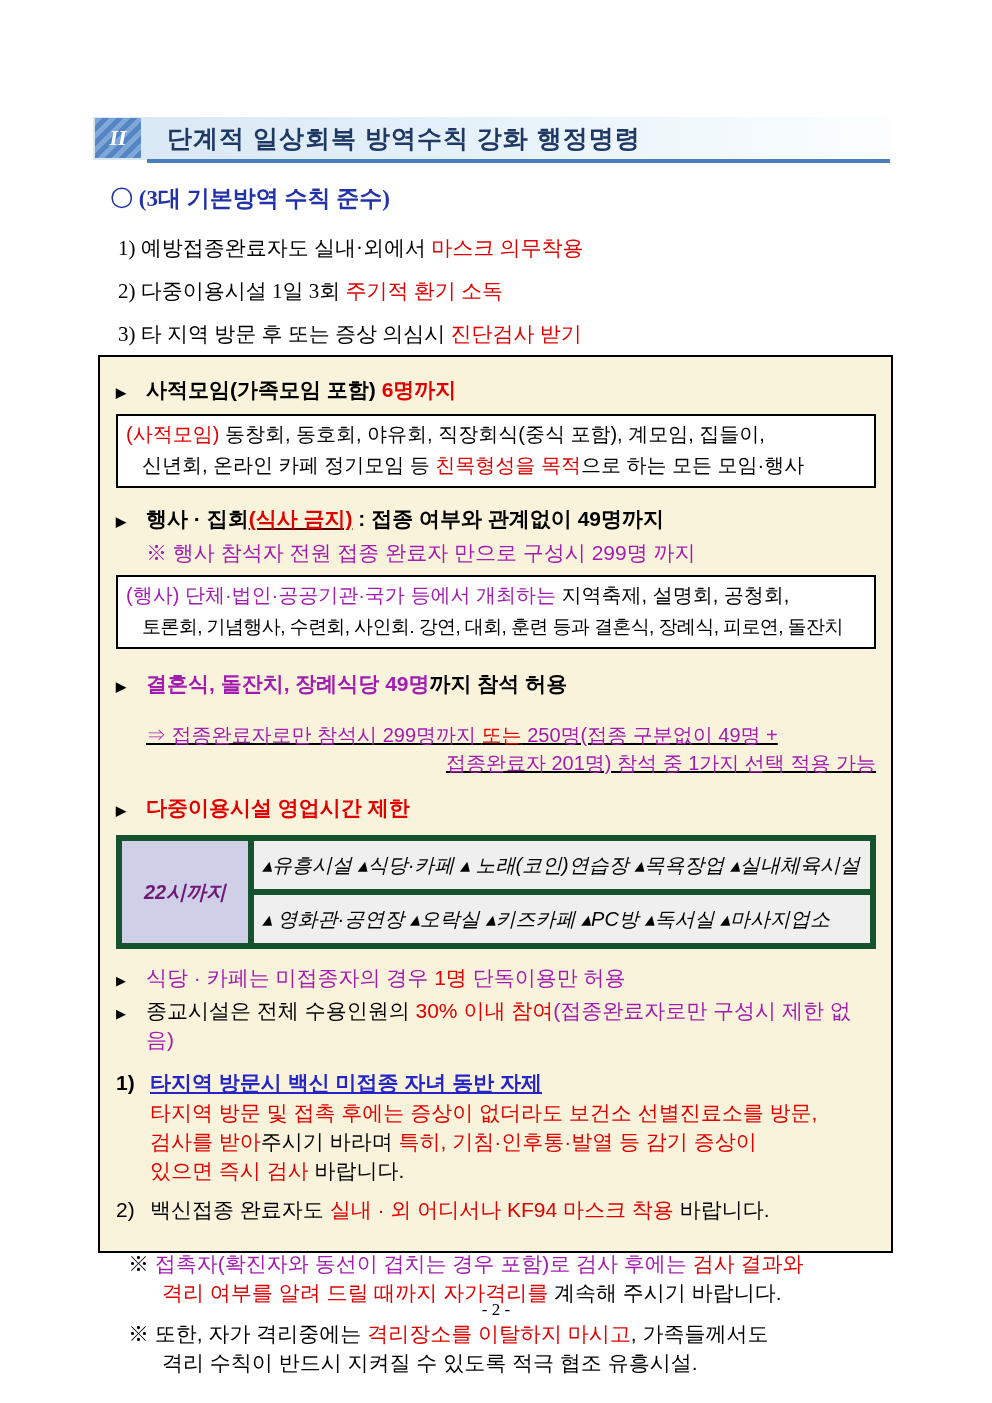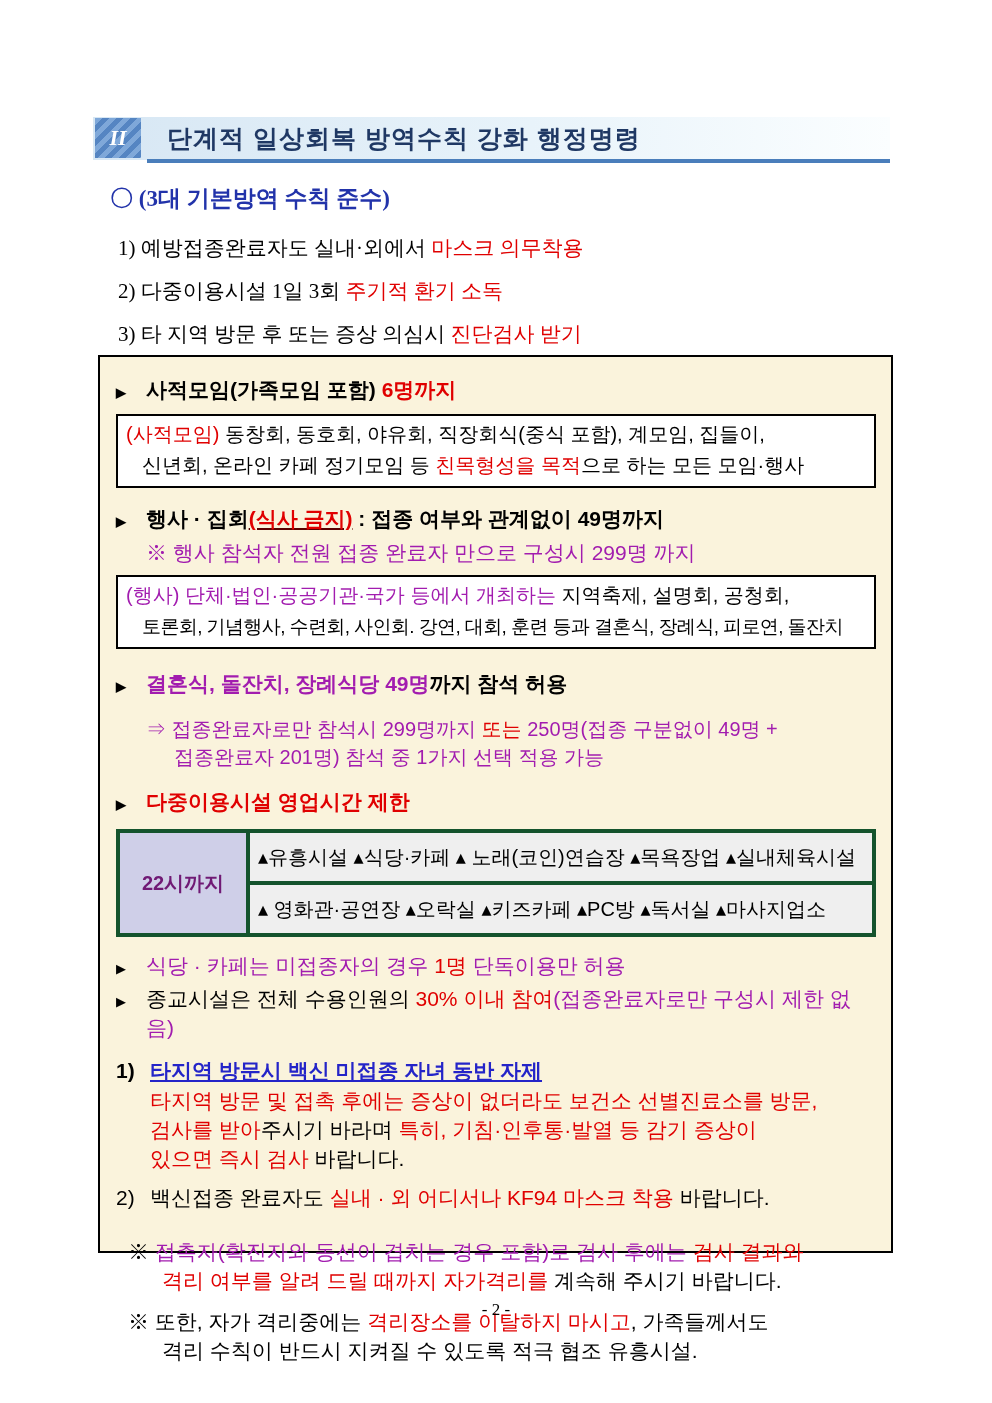--- a/index.html
+++ b/index.html
@@ -25,24 +25,24 @@
   
   .mainbox{position:absolute;left:98px;top:355px;width:795px;height:898px;box-sizing:border-box;
     border:2px solid #000;background:#faf3dc;padding:14px 15px 10px 16px;}
   .bullet{display:flex;font-size:21px;line-height:29px;margin-top:4px;font-weight:600;}
   .bullet .mk{width:30px;font-size:13px;padding-top:3px;flex:0 0 30px;}
   .whitebox{border:2px solid #000;background:#ffffff;margin-top:7px;padding:3px 8px 5px 8px;
     font-size:20px;line-height:31px;}
   .whitebox .indent{padding-left:16px;}
   .condensed{letter-spacing:-0.6px;font-size:19px;}
   .subnote{padding-left:30px;font-size:21px;line-height:30px;margin-top:2px;}
-  .arrow-note{padding-left:30px;font-size:20px;line-height:28px;margin-top:14px;}
-  .arrow-note .cont{padding-left:28px;}
+  .arrow-note{padding-left:30px;font-size:20px;line-height:28px;margin-top:20px;text-decoration:underline;}
+  .arrow-note .cont{padding-left:28px;text-align:right;}
   .timetable{width:100%;border-collapse:collapse;margin-top:10px;}
-  .timetable td{border:4px solid #14532d;}
+  .timetable td{border:6px solid #14532d;font-style:italic;}
   .timetable .timecell{width:124px;background:#cfcfe8;color:#701a75;font-weight:bold;
     font-size:20px;text-align:center;}
   .timetable .faccell{background:#efefef;height:46px;font-size:20px;padding-left:8px;}
   .numitem{display:flex;font-size:21px;line-height:30px;margin-top:14px;font-weight:600;}
   .numitem .mk{width:34px;flex:0 0 34px;}
   .numbody{padding-left:34px;font-size:21px;line-height:29px;}
   .gnote{font-size:21px;line-height:29px;margin-top:12px;padding-left:12px;}
   .gnote .cont{padding-left:34px;}
   
   .s-k{color:#000000;}

